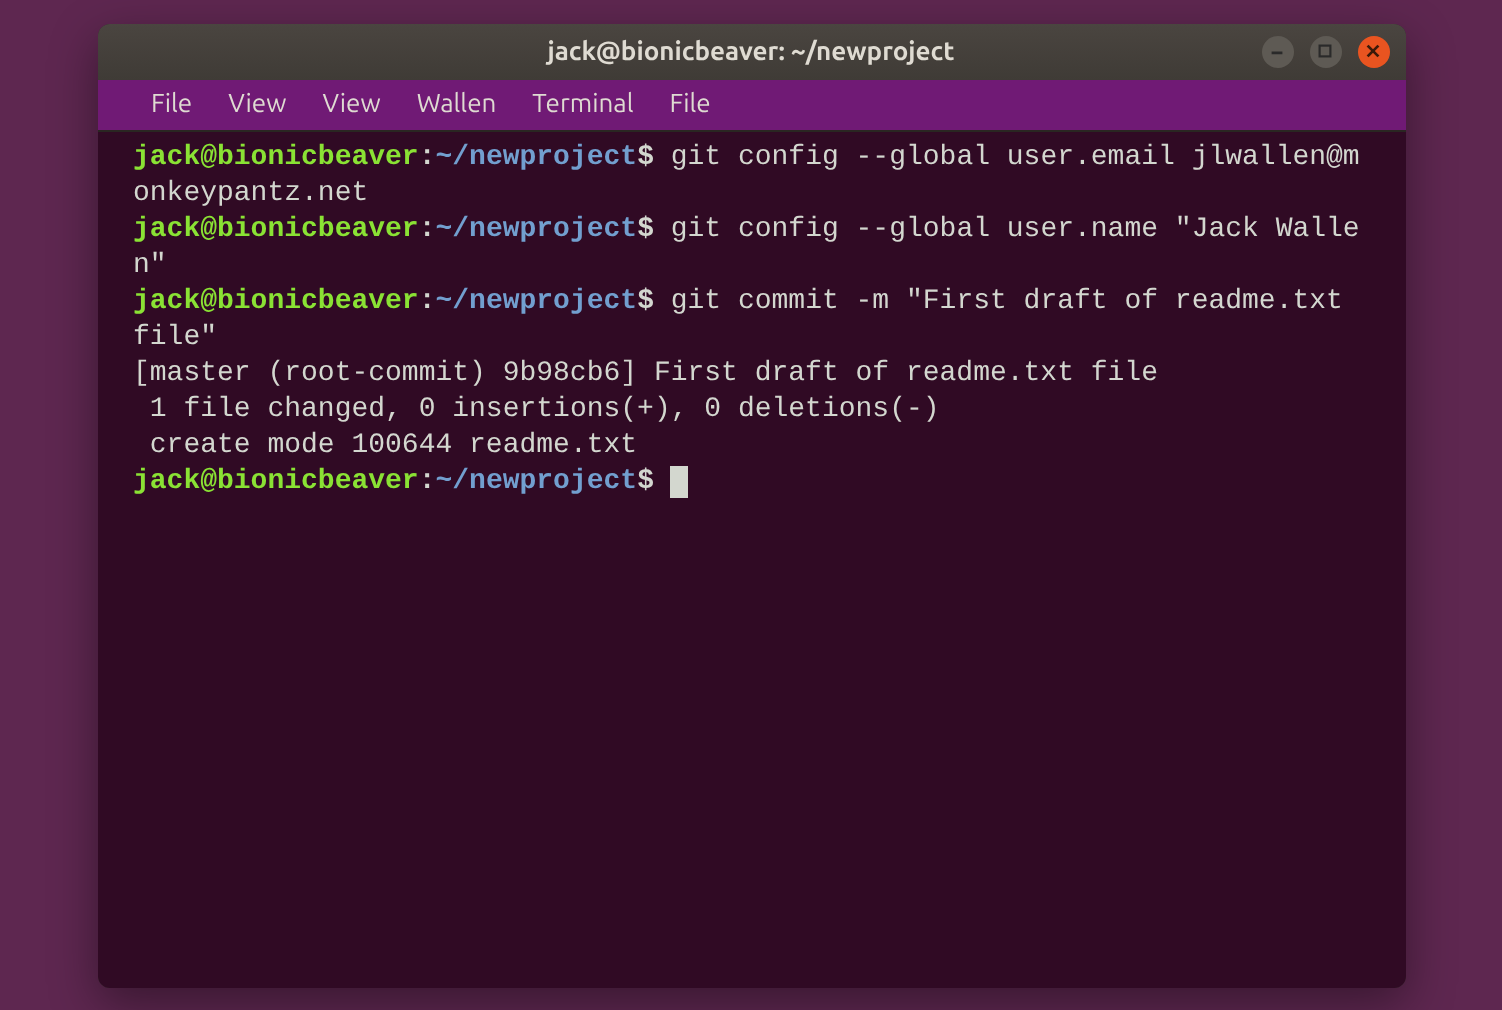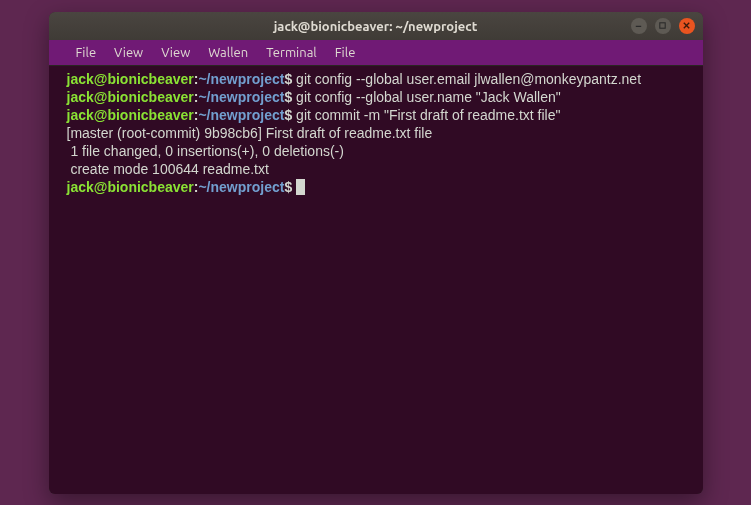--- a/index.html
+++ b/index.html
@@ -83,21 +83,21 @@
       padding: 3px 8px;
       cursor: pointer;
     }
     .terminal {
       background: #300a24;
       padding: 4px 18px;
       min-height: 428px;
       font-size: 14px;
       line-height: 18px;
       color: #d3d7cf;
-      font-family: Liberation Sans, sans-serif;
+      font-family: Liberation Mono, monospace;
       white-space: pre-wrap;
       word-break: break-all;
     }
     .prompt-user {
       color: #8ae234;
       font-weight: bold;
     }
     .prompt-colon, .prompt-dollar {
       color: #d3d7cf;
       font-weight: bold;

